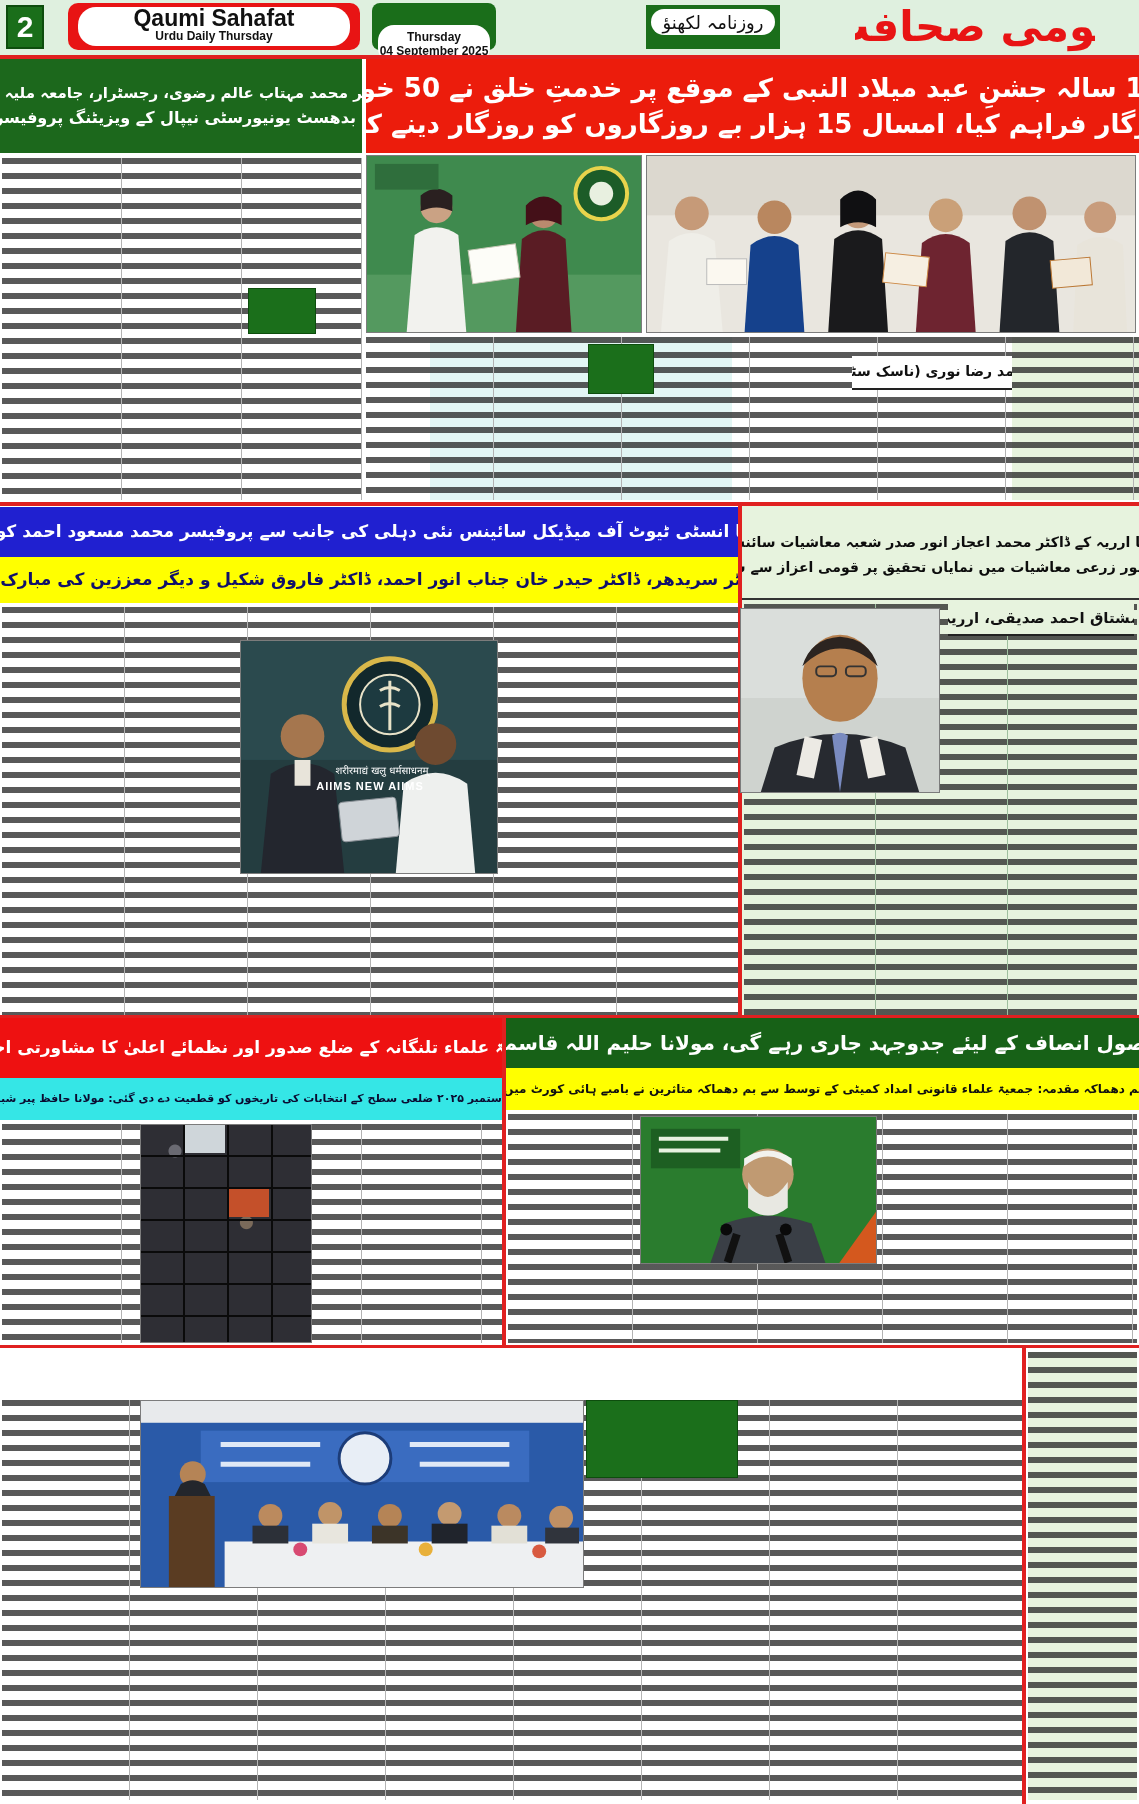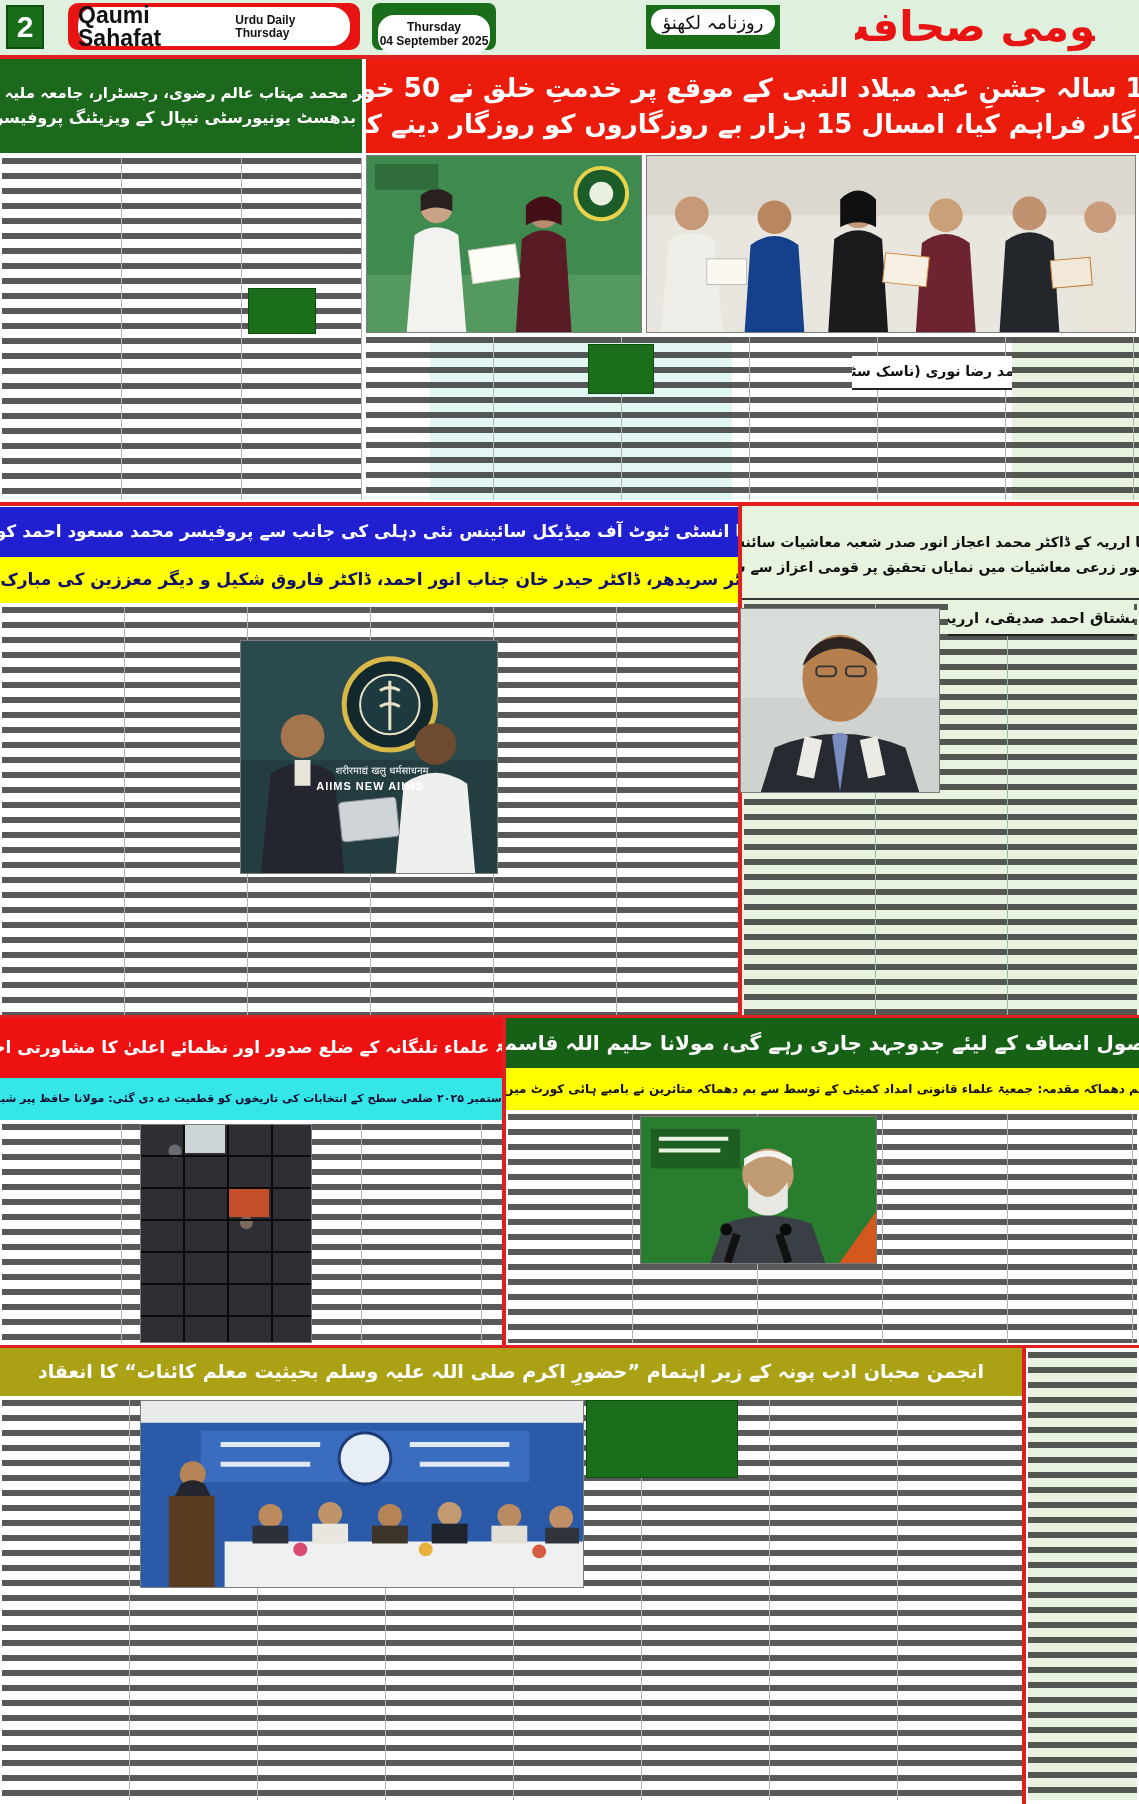--- a/index.html
+++ b/index.html
@@ -36,26 +36,26 @@
 </head>
 <body>
 
 <div id="page">
 
   <div class="abs" style="left:0;top:0;width:1139px;height:55px;background:#dff0df;">
     <div class="abs hl" style="left:6px;top:5px;width:38px;height:44px;background:#1a6e1a;border:2px solid #0d4d0d;color:#fff;font-weight:bold;font-size:30px;font-family:'Liberation Sans',sans-serif;">
       <span>2</span>
     </div>
     <div class="abs" style="left:68px;top:3px;width:292px;height:47px;background:#e81414;border-radius:10px;padding:4px 10px;">
-      <div style="background:#fff;border-radius:18px;height:39px;display:flex;flex-direction:row;align-items:center;justify-content:flex-start;font-family:'Liberation Sans',sans-serif;">
+      <div style="background:#fff;border-radius:18px;height:39px;display:flex;flex-direction:column;align-items:center;justify-content:flex-start;font-family:'Liberation Sans',sans-serif;">
         <div style="font-weight:bold;font-size:23px;line-height:23px;color:#111;">Qaumi Sahafat</div>
         <div style="font-weight:bold;font-size:12px;line-height:13px;color:#111;">Urdu Daily Thursday</div>
       </div>
     </div>
-    <div class="abs" style="left:372px;top:3px;width:124px;height:47px;background:#1a6e1a;border-radius:8px;padding:12px 6px;">
+    <div class="abs" style="left:372px;top:3px;width:124px;height:47px;background:#1a6e1a;border-radius:8px;padding:22px 6px;">
       <div style="background:#fff;border-radius:16px;height:39px;display:flex;flex-direction:column;align-items:center;justify-content:center;font-family:'Liberation Sans',sans-serif;">
         <div style="font-weight:bold;font-size:12px;line-height:13px;color:#111;">Thursday</div>
         <div style="font-weight:bold;font-size:12px;line-height:14px;color:#111;">04 September 2025</div>
       </div>
     </div>
     <div class="abs" style="left:646px;top:5px;width:134px;height:44px;background:#1a6e1a;padding:4px 5px;">
       <div class="ur" style="background:#fff;border-radius:16px;height:26px;display:flex;align-items:center;justify-content:center;font-size:18px;color:#111;">روزنامہ لکھنؤ</div>
     </div>
     <div class="abs ur hl nowrap" style="left:855px;top:2px;width:240px;height:50px;color:#e81414;font-weight:bold;font-size:42px;">قومی صحافت</div>
   </div>
@@ -233,23 +233,20 @@
       <path d="M70 148 L84 108 Q128 92 172 108 L186 148Z" fill="#3a3f46"></path>
       <rect x="88" y="118" width="8" height="30" fill="#111" transform="rotate(18 92 133)"></rect>
       <rect x="140" y="118" width="8" height="30" fill="#111" transform="rotate(-18 144 133)"></rect>
       <circle cx="86" cy="114" r="6" fill="#0a0a0a"></circle>
       <circle cx="146" cy="114" r="6" fill="#0a0a0a"></circle>
     </svg>
   </div>
 
   <div class="abs" style="left:0;top:1345px;width:1139px;height:3px;background:#e02020;"></div>
 
-  <div class="abs hl" style="left:0;top:1348px;width:1022px;height:48px;background:#aba114;padding:0 6px;">
-    <span class="ur nowrap" style="color:#fff;font-weight:bold;font-size:19px;">انجمن محبان ادب پونہ کے زیر اہتمام ”حضورِ اکرم صلی اللہ علیہ وسلم بحیثیت معلم کائنات“ کا انعقاد</span>
-  </div>
   <div class="abs" style="left:1022px;top:1348px;width:4px;height:456px;background:#e02020;"></div>
 
   <div class="abs txt" style="left:1028px;top:1352px;width:109px;height:448px;background-color:#e7f3de;"></div>
 
   <div class="abs cols8" style="left:2px;top:1400px;width:1020px;height:400px;"></div>
 
   <div class="abs wstripe" style="left:586px;top:1400px;width:152px;height:78px;background:#1b6f1b;border:1px solid #0d4d0d;padding:8px;"></div>
 
   <div class="abs photo" style="left:140px;top:1400px;width:444px;height:188px;">
     <svg width="100%" height="100%" viewBox="0 0 444 188" preserveAspectRatio="none">

